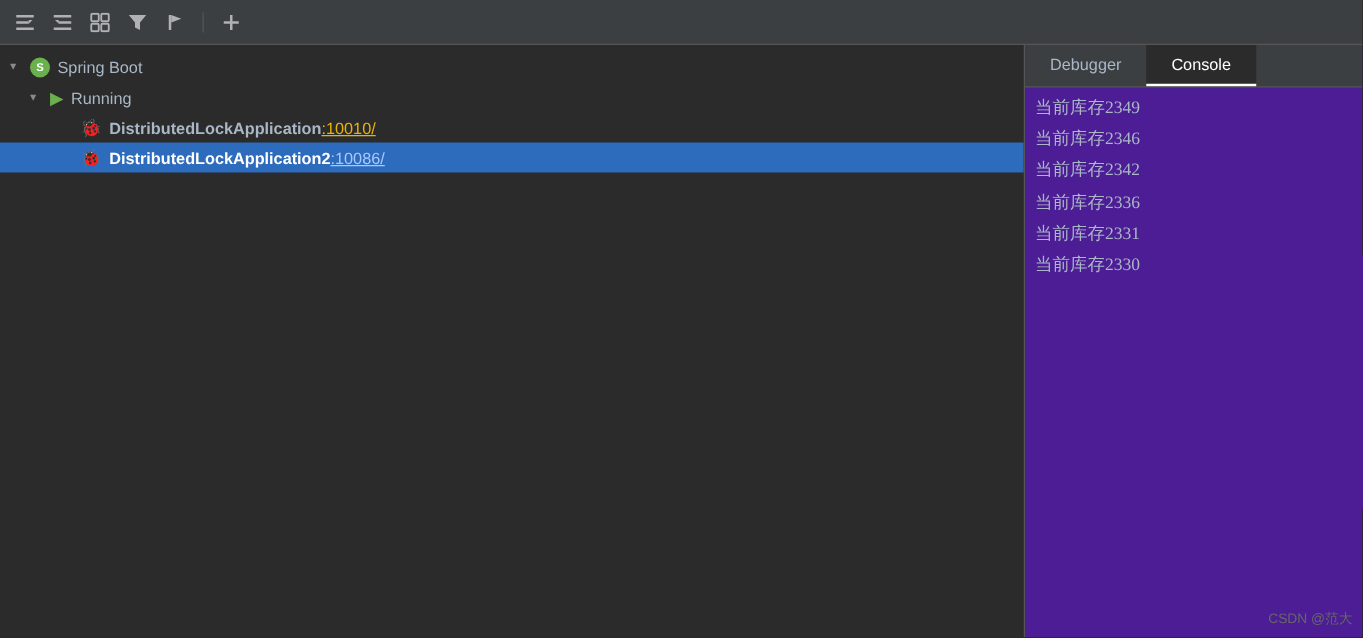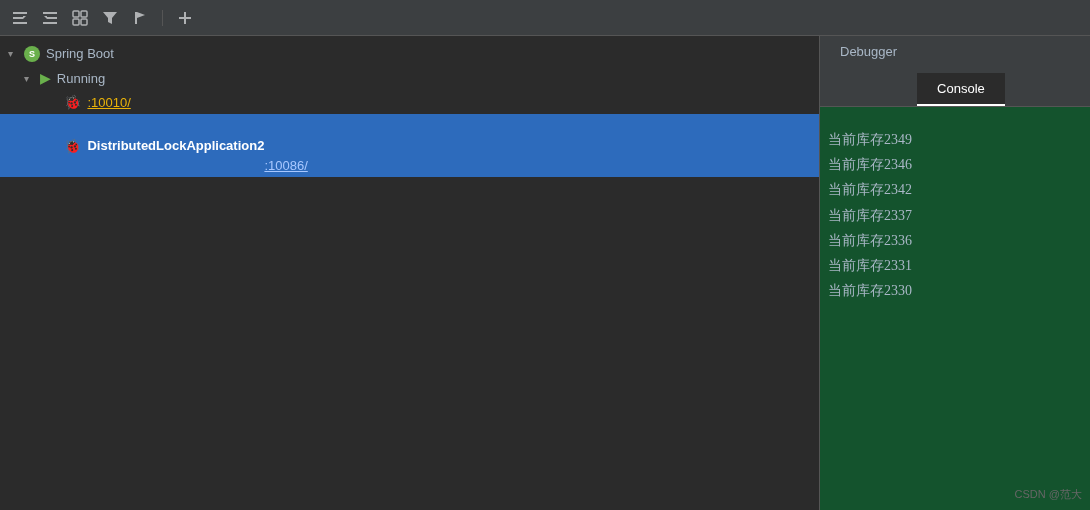--- a/index.html
+++ b/index.html
@@ -99,21 +99,20 @@
     }
 
     .tree-item .port-link {
       color: #eab308;
       text-decoration: underline;
       cursor: pointer;
     }
 
     .tree-item.selected .port-link {
       color: #a8c8ff;
-      margin-top: 40px;
     }
 
     .indent-1 {
       padding-left: 24px;
     }
 
     .indent-2 {
       padding-left: 48px;
     }
 
@@ -139,21 +138,21 @@
 
     
     .bug-icon {
       color: #6ab04c;
       font-size: 14px;
     }
 
     
     .right-panel {
       flex: 1;
-      background: #14532d;
+      background: #4c1d95;
       display: flex;
       flex-direction: column;
     }
 
     
     .tabs-row {
       display: flex;
       background: #3c3f41;
       border-bottom: 1px solid #555;
     }
@@ -163,28 +162,27 @@
       font-size: 13px;
       cursor: pointer;
       color: #a9b7c6;
       border-bottom: 2px solid transparent;
     }
 
     .tab.active {
       color: #ffffff;
       border-bottom: 2px solid #ffffff;
       background: #2b2b2b;
-      margin-top: 37px;
     }
 
     
     .console-output {
       flex: 1;
       overflow-y: auto;
-      padding: 20px 8px;
+      padding: 4px 8px;
     }
 
     .console-line {
       font-size: 14px;
       color: #a9b7c6;
       line-height: 1.8;
       font-family: 'SimSun', 'STSong', serif;
     }
 
     
@@ -259,20 +257,21 @@
 
     <div class="tree-item indent-1">
       <span class="chevron">▾</span>
       <span class="icon play-icon">▶</span>
       <span class="label">Running</span>
     </div>
 
     <div class="tree-item indent-2">
       <span class="chevron" style="visibility:hidden;">▾</span>
       <span class="icon bug-icon">🐞</span>
+      <span class="label bold">DistributedLockApplication</span>
       <span class="port-link">:10010/</span>
     </div>
 
     <div class="tree-item indent-2 selected">
       <span class="chevron" style="visibility:hidden;">▾</span>
       <span class="icon bug-icon">🐞</span>
       <span class="label bold">DistributedLockApplication2</span>
       <span class="port-link">:10086/</span>
     </div>
 
@@ -286,21 +285,20 @@
       </div>
       <div class="tab active">
         <span>Console</span>
       </div>
     </div>
 
     <div class="console-output" id="console-output">
     <div class="console-line">当前库存2349</div>
         <div class="console-line">当前库存2346</div>
         <div class="console-line">当前库存2342</div>
-        <div class="console-line">当前库存2337</div>
         <div class="console-line">当前库存2336</div>
         <div class="console-line">当前库存2331</div>
         <div class="console-line">当前库存2330</div>
       </div>
 
   </div>
 
 </div>
 
 <div class="watermark">CSDN @范大</div>

